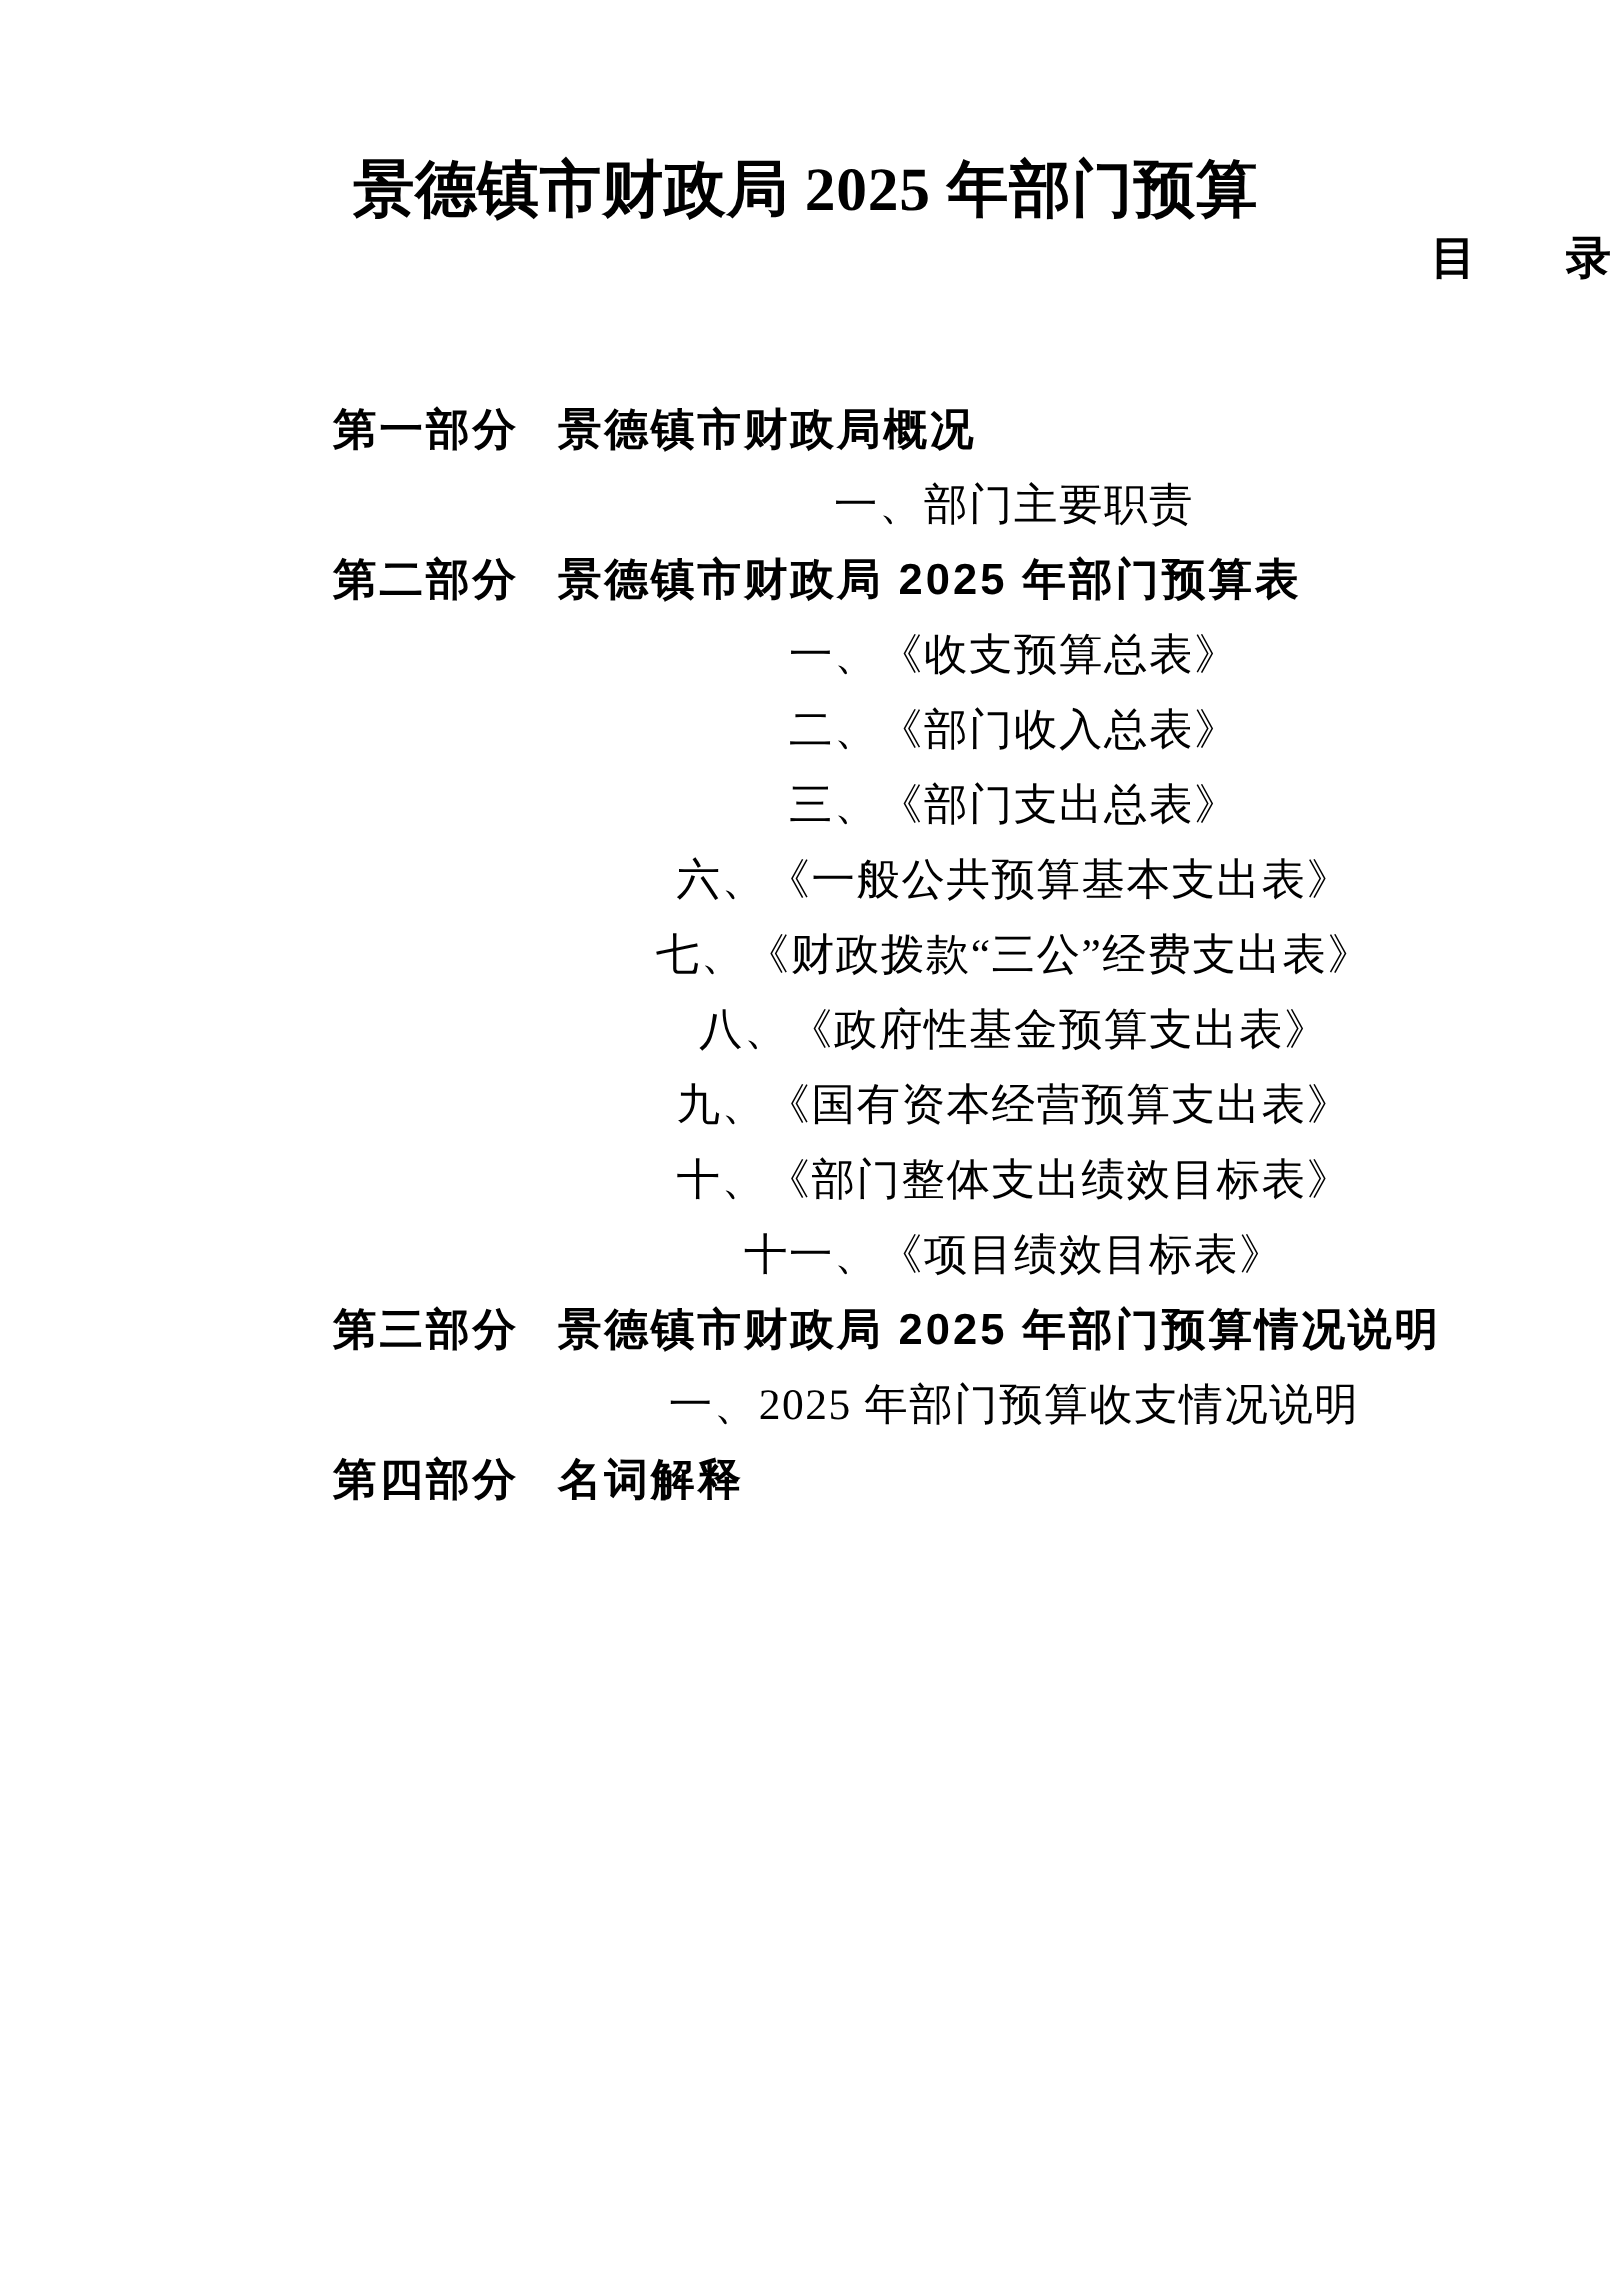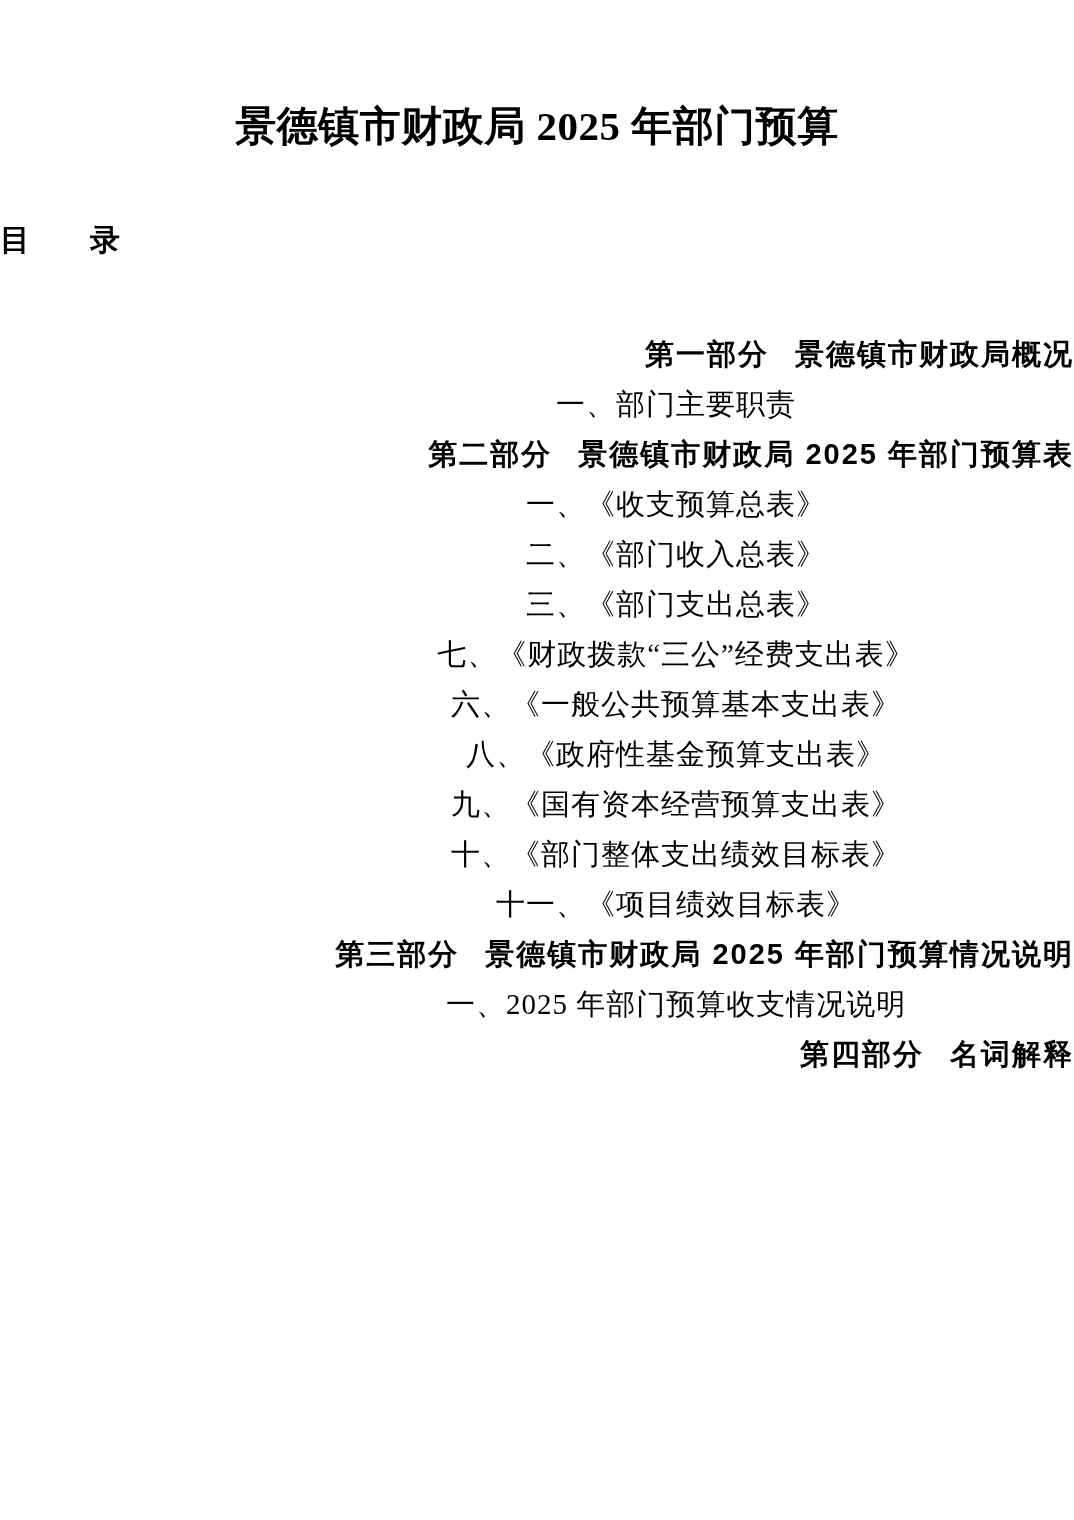--- a/index.html
+++ b/index.html
@@ -21,43 +21,41 @@
     margin-top: 101px;
     text-align: center;
     font-family: "Liberation Serif", "DejaVu Serif", serif;
     font-weight: bold;
     font-size: 41px;
     line-height: 50px;
     letter-spacing: 0.5px;
     white-space: nowrap;
   }
   .toc-heading {
-    margin-top: 67px;
-    text-align: left;
+    text-align: right;
     font-family: "Liberation Serif", "DejaVu Serif", serif;
     font-weight: bold;
     font-size: 30px;
     line-height: 44px;
     white-space: nowrap;
   }
   .toc {
     margin-top: 67px;
   }
   .row {
     height: 50px;
     line-height: 50px;
     white-space: nowrap;
   }
   .row.heading {
     padding-left: 222px;
     font-family: "Liberation Sans", "DejaVu Sans", sans-serif;
     font-weight: bold;
     font-size: 29px;
     letter-spacing: 2px;
-    text-align: right;
   }
   .row.heading .sec-label {
     margin-right: 26px;
   }
   .row.item {
     padding-left: 278px;
     font-family: "Liberation Serif", "DejaVu Serif", serif;
     font-weight: normal;
     font-size: 29px;
     letter-spacing: 1px;
@@ -88,24 +86,24 @@
     <div class="row item">
       <span>一、《收支预算总表》</span>
     </div>
     <div class="row item">
       <span>二、《部门收入总表》</span>
     </div>
     <div class="row item">
       <span>三、《部门支出总表》</span>
     </div>
     <div class="row item">
-      <span>七、《财政拨款“三公”经费支出表》</span>
+      <span>六、《一般公共预算基本支出表》</span>
     </div>
     <div class="row item">
-      <span>六、《一般公共预算基本支出表》</span>
+      <span>七、《财政拨款“三公”经费支出表》</span>
     </div>
     <div class="row item">
       <span>八、《政府性基金预算支出表》</span>
     </div>
     <div class="row item">
       <span>九、《国有资本经营预算支出表》</span>
     </div>
     <div class="row item">
       <span>十、《部门整体支出绩效目标表》</span>
     </div>

